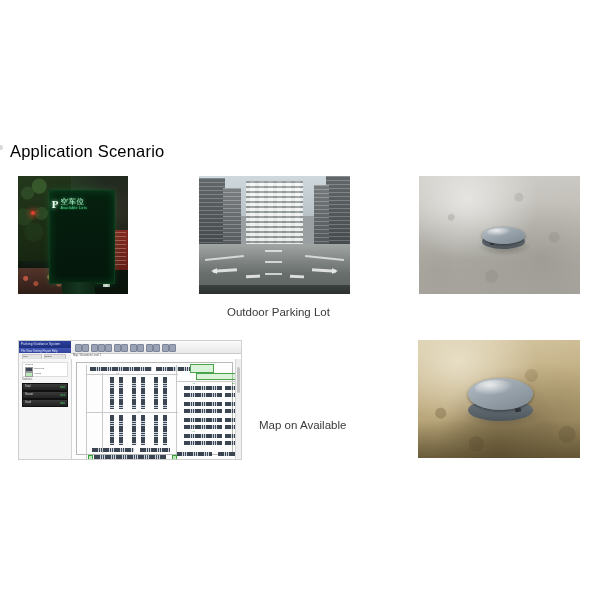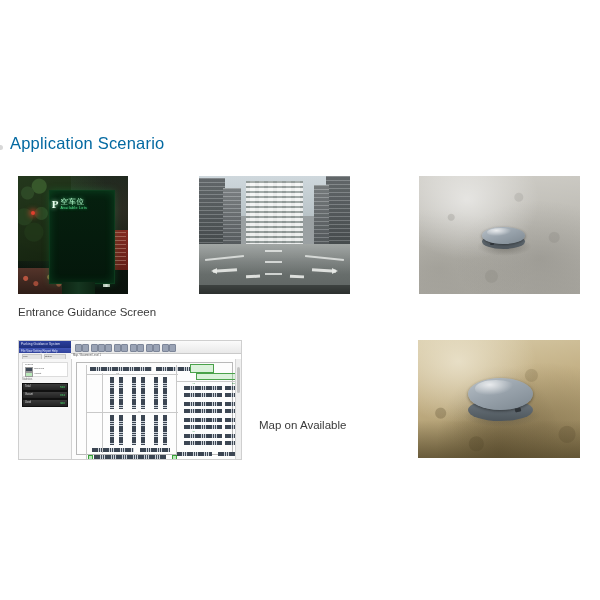--- a/index.html
+++ b/index.html
@@ -8,22 +8,22 @@
     background:#ffffff;
     font-family:"Liberation Sans","DejaVu Sans",sans-serif;
     color:#1a1a1a;
     overflow:hidden;
     position:relative;
   }
   .page{position:absolute;inset:0;background:#fff;}
 
   
   .section-title{
-    position:absolute;left:10px;top:132px;
-    font-size:16.5px;font-weight:400;color:#0369a1;
+    position:absolute;left:10px;top:140px;
+    font-size:16.5px;font-weight:400;color:#000000;
     letter-spacing:.2px;line-height:22px;
   }
   .title-marker{
     position:absolute;left:-2px;top:145px;width:5px;height:5px;
     background:#d8d8d8;border-radius:50%;
   }
   .thumb{
     position:absolute;overflow:hidden;background:#ddd;
     border:0;
   }
@@ -224,21 +224,20 @@
       <div class="led-head">
         <div class="led-p">P</div>
         <div class="led-head-txt">
           <div class="led-cn">空车位</div>
           <div class="led-en">Available Lots</div>
         </div>
       </div>
     </div>
     <div class="sign-pole"></div>
   </div>
-  <div class="caption" style="left:18px;top:305px;">Entrance Guidance Screen</div>
 
   <div class="thumb" id="img-outdoor">
     <div class="sky"></div>
     <div class="bld stripes" style="left:0;top:2%;width:17%;height:58%;"></div>
     <div class="bld stripes" style="left:16%;top:10%;width:12%;height:50%;background:linear-gradient(180deg,#8b9093,#5f6568);"></div>
     <div class="tower"></div>
     <div class="bld stripes" style="right:0;top:0;width:16%;height:62%;"></div>
     <div class="bld stripes" style="right:14%;top:8%;width:10%;height:54%;background:linear-gradient(180deg,#868b8d,#5a6063);"></div>
 
     <div class="ground"></div>
@@ -251,20 +250,21 @@
     <div class="lane" style="left:44%;bottom:16%;width:11%;"></div>
 
     <div class="arrow" style="left:9%;bottom:19%;width:16%;height:3px;transform:rotate(-4deg);"></div>
     <div class="arrow" style="left:8%;bottom:17%;width:6px;height:6px;clip-path:polygon(0 50%,100% 0,100% 100%);"></div>
     <div class="arrow" style="right:9%;bottom:19%;width:16%;height:3px;transform:rotate(4deg);"></div>
     <div class="arrow" style="right:8%;bottom:17%;width:6px;height:6px;clip-path:polygon(100% 50%,0 0,0 100%);"></div>
     <div class="arrow" style="left:31%;bottom:14%;width:9%;height:2.5px;transform:rotate(-3deg);"></div>
     <div class="arrow" style="right:31%;bottom:14%;width:9%;height:2.5px;transform:rotate(3deg);"></div>
     <div class="dark-strip"></div>
   </div>
+  <div class="caption" style="left:227px;top:305px;">Outdoor Parking Lot</div>
 
   <div class="thumb" id="img-sensor1">
     <div class="concrete"></div>
     <div class="sensor-shadow" style="left:36%;top:52%;width:34%;height:16%;"></div>
     <div class="sensor-rim" style="left:39%;top:49%;width:27%;height:13%;"></div>
     <div class="sensor-dome" style="left:39%;top:43%;width:27%;height:15%;"></div>
     <div class="sensor-gloss" style="left:42%;top:44%;width:17%;height:8%;"></div>
     <div class="sensor-notch" style="left:44%;top:57%;width:4px;height:2px;"></div>
   </div>
 

